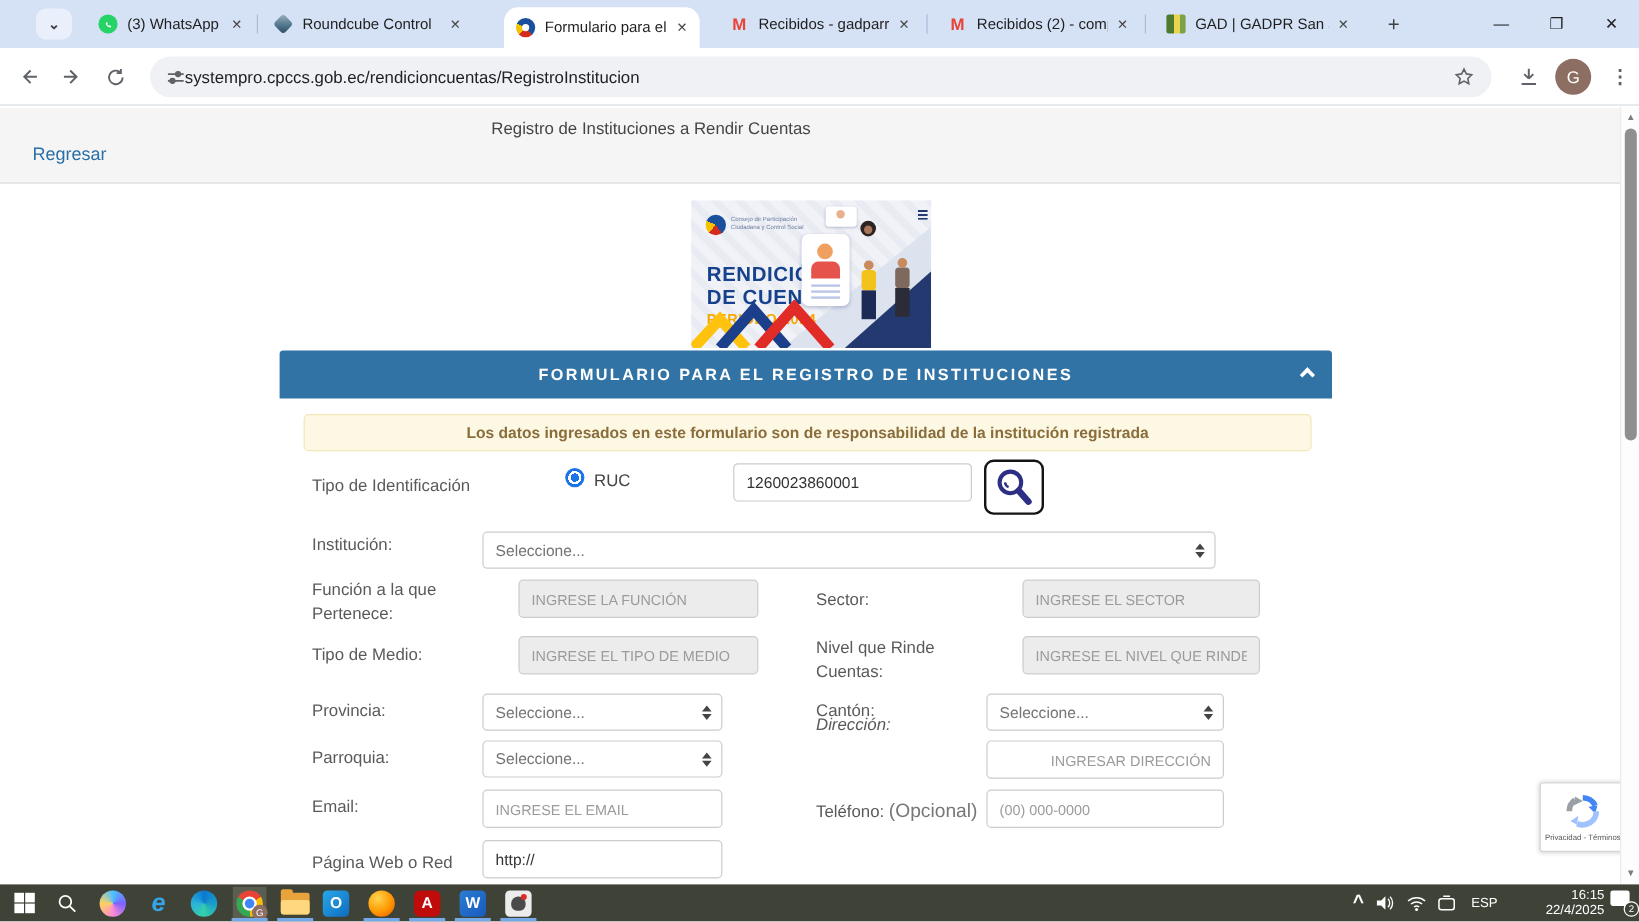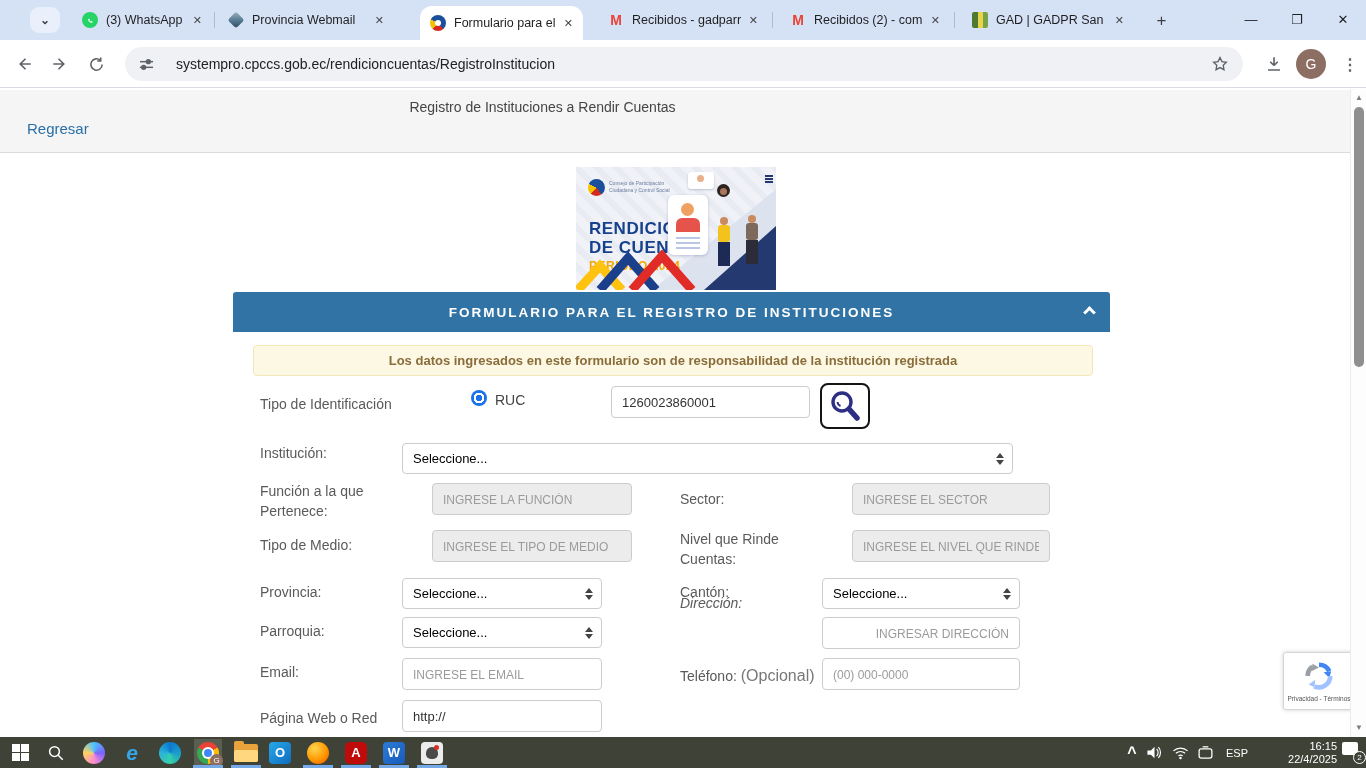--- a/index.html
+++ b/index.html
@@ -25,21 +25,21 @@
   .fav-gm { background:transparent; color:#ea4335; font-weight:bold; font-size:14px; border-radius:0; }
   .fav-gad { border-radius:2px; background:linear-gradient(90deg,#4e7a2f 0 40%, #e8d44d 40% 70%, #7aa348 70%); }
   .newtab-btn { position:absolute; left:1148px; top:7px; width:27px; height:27px; display:flex; align-items:center;
     justify-content:center; font-size:17px; color:#3c4043; border-radius:6px; }
   .wctl { position:absolute; top:0; width:46px; height:38px; display:flex; align-items:center; justify-content:center;
     color:#202124; font-size:13px; }
 
   .toolbar { position:absolute; top:40px; left:0; width:1366px; height:48px; background:#fff; border-bottom:1px solid #d8dce2; }
   .navbtn { position:absolute; top:8px; width:32px; height:32px; display:flex; align-items:center; justify-content:center; border-radius:50%; }
   .omnibox { position:absolute; left:125px; top:7px; width:1118px; height:34px; background:#eff1f5; border-radius:17px;
-    display:flex; align-items:center; padding:0 14px; gap:22px; }
+    display:flex; align-items:center; padding:0 14px; gap:0; }
   .urltext { font-size:14px; color:#202124; flex:1; overflow:hidden; white-space:nowrap; }
   .avatar { position:absolute; left:1296px; top:9px; width:30px; height:30px; border-radius:50%; background:#8d6e63;
     color:#fff; font-size:14px; display:flex; align-items:center; justify-content:center; }
   .menudots { position:absolute; left:1338px; top:8px; width:24px; height:32px; display:flex; align-items:center;
     justify-content:center; color:#5f6368; font-size:16px; font-weight:bold; }
 
   
   .page { position:absolute; top:89px; left:0; width:1366px; height:648px; background:#fff; overflow:hidden; }
   .band { position:absolute; top:1px; left:0; width:1366px; height:63px; background:#f5f5f5; border-bottom:1px solid #dcdcdc; }
   .page-title { position:absolute; top:10px; left:0; width:1085px; text-align:center; font-size:14px; color:#454545; }
@@ -79,21 +79,21 @@
   .alert { position:absolute; left:253px; top:256px; width:840px; height:31px; background:#fcf8e3; border:1px solid #f3e6b8;
     border-radius:4px; color:#8a6d3b; font-weight:bold; font-size:13px; text-align:center; line-height:29px; }
 
   .flabel { position:absolute; font-size:14px; color:#5a5a5a; line-height:20px; }
   .fsub { font-size:16px; color:#777; }
   .inp { position:absolute; height:32px; border:1px solid #ccc; border-radius:4px; background:#fff;
     font-family:"Liberation Sans", sans-serif; font-size:13px; color:#333; padding:0 10px; outline:none; }
   .inp::placeholder { color:#9b9b9b; font-size:12px; }
   .inp.dis { background:#ececec;margin-left:30px; }
   .sel { position:absolute; height:31px; border:1px solid #ccc; border-radius:4px; background:#fff;
-    display:flex; align-items:center; padding:0 22px 0 10px; font-size:13px; color:#000000; cursor:pointer; }
+    display:flex; align-items:center; padding:0 22px 0 10px; font-size:13px; color:#737373; cursor:pointer; }
   .arrows { position:absolute; right:8px; top:50%; transform:translateY(-50%); display:flex; flex-direction:column; gap:2px; }
   .tri-up { width:0; height:0; border-left:4px solid transparent; border-right:4px solid transparent; border-bottom:5px solid #444; }
   .tri-dn { width:0; height:0; border-left:4px solid transparent; border-right:4px solid transparent; border-top:5px solid #444; }
   .radio { position:absolute; left:471px; top:301px; width:16px; height:16px; border-radius:50%;
     background:radial-gradient(circle at center, #1a73e8 0 3.5px, #fff 3.5px 5.5px, #1a73e8 5.5px 8px); }
   .search-btn { position:absolute; left:820px; top:294px; width:50px; height:46px; background:#fff;
     border:2px solid #141414; border-radius:8px; display:flex; align-items:center; justify-content:center; cursor:pointer; }
 
   
   .recaptcha { position:absolute; left:1283px; top:563px; width:95px; height:58px; background:#fff; border:1px solid #d5d5d5;
@@ -149,21 +149,21 @@
     </span>
     <span class="tlabel">(3) WhatsApp</span>
     <span class="x">✕</span>
   </div>
   <div class="tabsep" style="left:214px;"></div>
 
   <div class="tab" style="left:218px;width:176px;">
     <span class="fav">
         <span class="fav-rc"></span>
       </span>
-    <span class="tlabel">Provincia Webmail</span>
+    <span class="tlabel">Roundcube Control</span>
     <span class="x">✕</span>
   </div>
 
   <div class="tab tab-active" style="left:420px;width:163px;">
     <span class="fav fav-cp"></span>
     <span class="tlabel">Formulario para el re</span>
     <span class="x">✕</span>
   </div>
 
   <div class="tab" style="left:598px;width:170px;">

